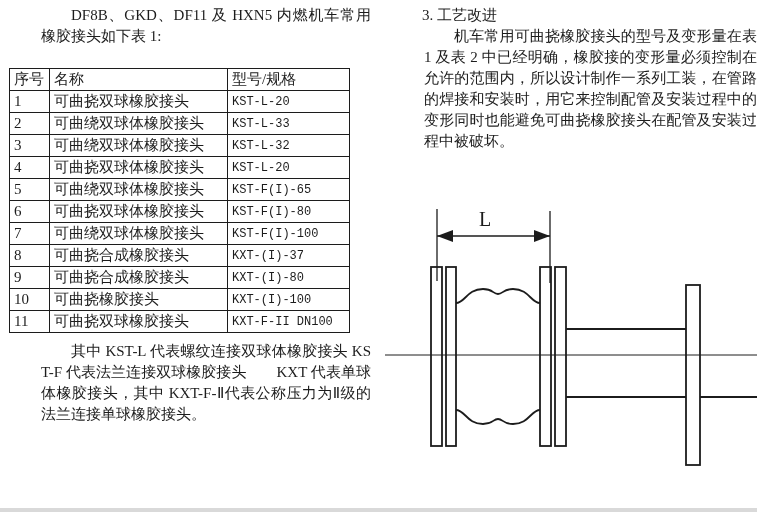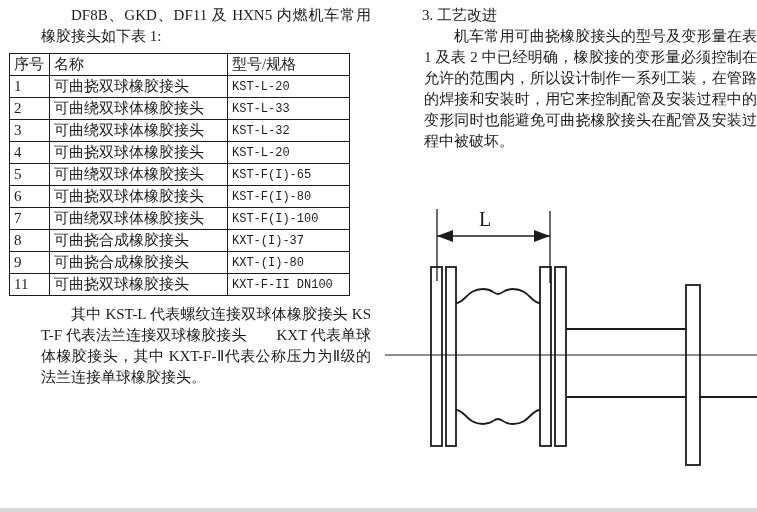--- a/index.html
+++ b/index.html
@@ -18,21 +18,21 @@
   .para {
     margin:0;
     font-size:15px;
     line-height:21px;
     text-align:justify;
     text-justify:inter-ideograph;
     word-break:break-all;
   }
   .indent { text-indent:2em;margin-left:32px; }
 
-  table.joint { border-collapse:collapse; margin-top:6px; table-layout:fixed; }
+  table.joint { border-collapse:collapse; margin-top:21px; table-layout:fixed; }
   .joint col.c-idx  { width:40px; }
   .joint col.c-name { width:178px; }
   .joint col.c-model{ width:122px; }
   .joint th, .joint td {
     border:1px solid #1c1c1c;
     height:21px;
     padding:0 4px;
     font-size:15px;
     font-weight:400;
     text-align:left;
@@ -122,20 +122,25 @@
             <td>8</td>
             <td>可曲挠合成橡胶接头</td>
             <td class="mono">KXT-(I)-37</td>
           </tr>
           <tr>
             <td>9</td>
             <td>可曲挠合成橡胶接头</td>
             <td class="mono">KXT-(I)-80</td>
           </tr>
           <tr>
+            <td>10</td>
+            <td>可曲挠橡胶接头</td>
+            <td class="mono">KXT-(I)-100</td>
+          </tr>
+          <tr>
             <td>11</td>
             <td>可曲挠双球橡胶接头</td>
             <td class="mono">KXT-F-II DN100</td>
           </tr>
         </tbody>
     </table>
 
     <p class="para indent note">其中 KST-L 代表螺纹连接双球体橡胶接头 KST-F 代表法兰连接双球橡胶接头　　KXT 代表单球体橡胶接头，其中 KXT-F-Ⅱ代表公称压力为Ⅱ级的法兰连接单球橡胶接头。</p>
   </div>
 

